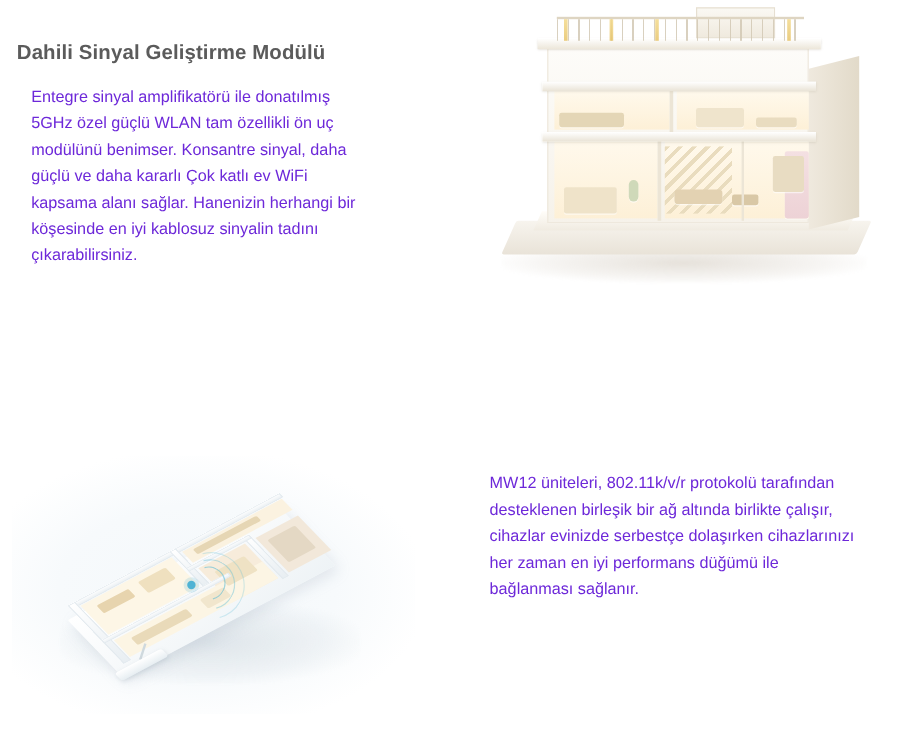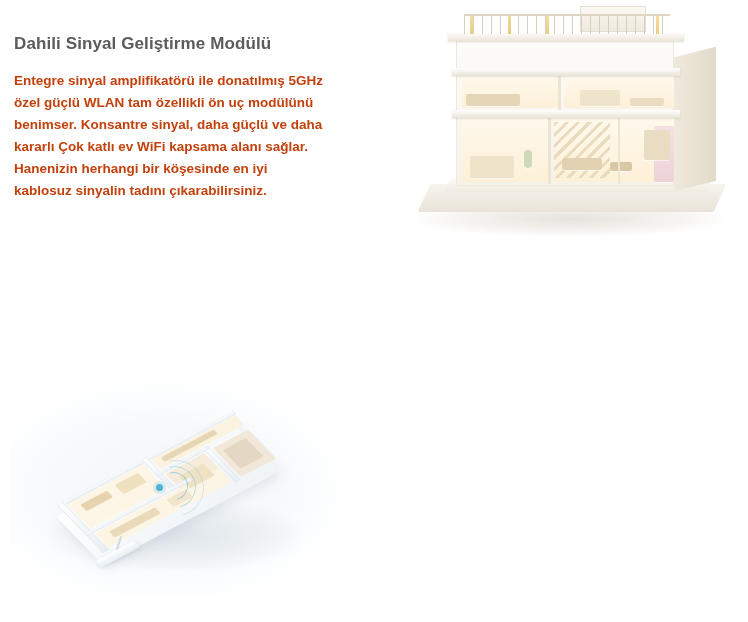--- a/index.html
+++ b/index.html
@@ -26,23 +26,22 @@
     font-size: 17px;
     font-weight: bold;
     color: #5b5b5b;
     letter-spacing: 0.1px;
     margin: 0 0 16px 0;
     line-height: 1.2;
   }
   .section-body {
     font-size: 13.5px;
     line-height: 22px;
-    color: #c2410c;
-    margin: 0;
-    font-weight: bold;
+    color: #6d28d9;
+    margin: 12px;
   }
 
   
   .block-text-top {
     position: absolute;
     left: 14px;
     top: 34px;
     width: 310px;
   }
 
@@ -412,15 +411,16 @@
       <div class="wave w-b"></div>
       <div class="wave w-a"></div>
       <div class="dot-node"></div>
 
       <div class="pl-router-ant"></div>
       <div class="pl-router"></div>
     </div>
   </div>
 
   <div class="block-text-bottom">
+    <p class="section-body">MW12 üniteleri, 802.11k/v/r protokolü tarafından desteklenen birleşik bir ağ altında birlikte çalışır, cihazlar evinizde serbestçe dolaşırken cihazlarınızı her zaman en iyi performans düğümü ile bağlanması sağlanır.</p>
   </div>
 
 </div>
 
 </body></html>

